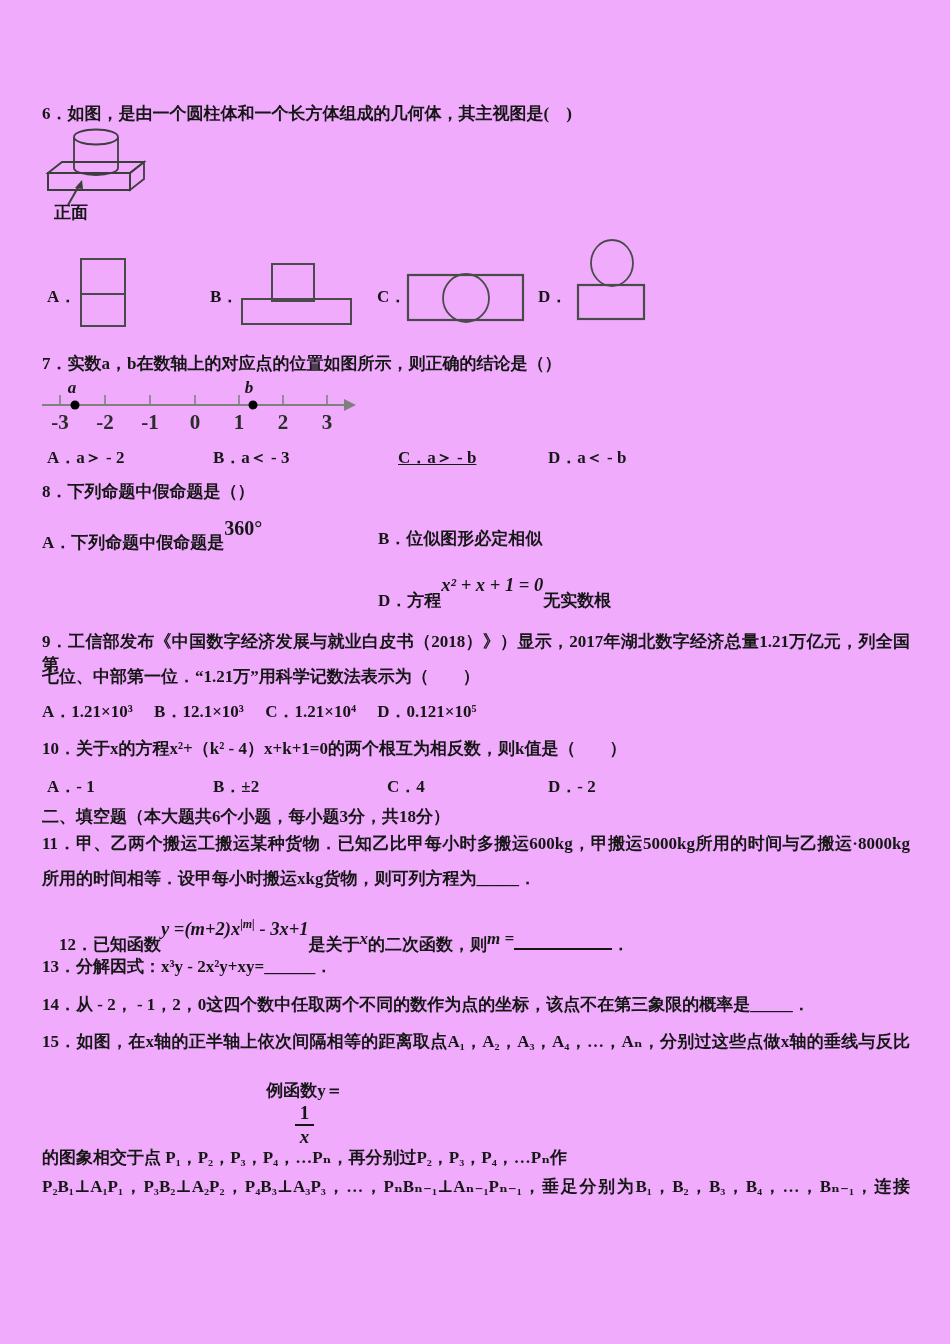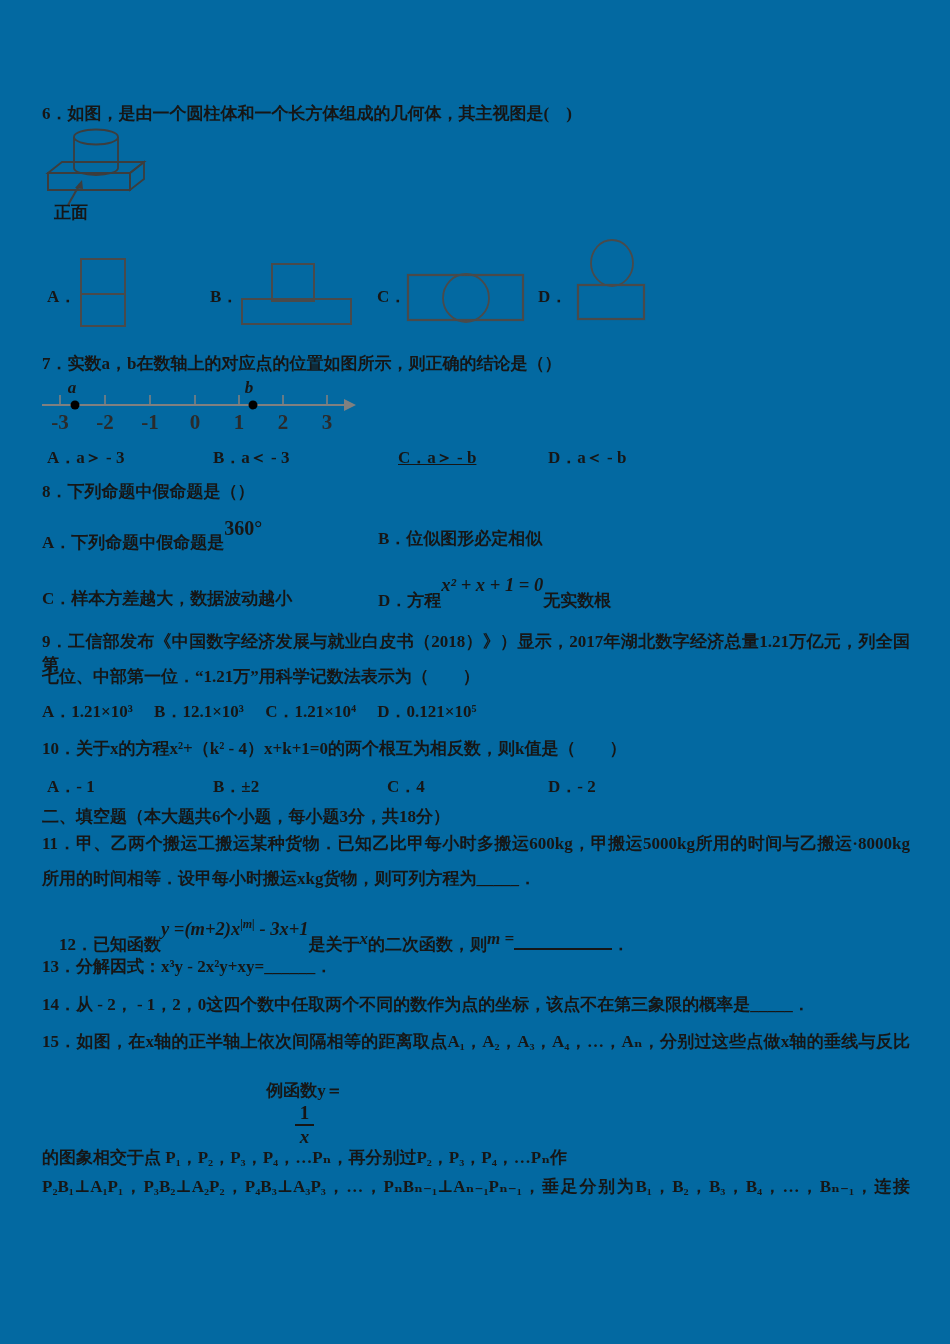--- a/index.html
+++ b/index.html
@@ -1,16 +1,16 @@
 <!DOCTYPE html>
 <html><head>
 <meta charset="utf-8">
 <style>
   html,body{margin:0;padding:0;background:#ffffff;}
-  #page{position:relative;width:950px;height:1344px;background:#0369a1;overflow:hidden;
+  #page{position:relative;width:950px;height:1344px;background:#f0abfc;overflow:hidden;
         font-family:"Liberation Serif","DejaVu Serif",serif;font-weight:bold;color:#161616;}
   .abs{position:absolute;}
   .t{font-size:17px;line-height:1.35;white-space:pre-wrap;}
   .w{left:42px;width:868px;}
   .just{text-align:justify;text-align-last:justify;}
   .opt{position:absolute;font-size:17px;}
   .optlabel{position:absolute;font-size:17px;}
   .sup360{position:relative;top:-13px;font-size:20px;font-weight:bold;}
   .mathraise{position:relative;top:-15px;font-style:italic;font-size:18.5px;font-weight:bold;}
   .supsmall{font-size:12px;vertical-align:super;}
@@ -89,31 +89,30 @@
     <text x="157" y="46" font-size="21" fill="#2b2b2b" text-anchor="middle">0</text>
     <text x="201" y="46" font-size="21" fill="#2b2b2b" text-anchor="middle">1</text>
     <text x="245" y="46" font-size="21" fill="#2b2b2b" text-anchor="middle">2</text>
     <text x="289" y="46" font-size="21" fill="#2b2b2b" text-anchor="middle">3</text>
     <circle cx="37" cy="22" r="4.5" fill="#000000"></circle>
     <circle cx="215" cy="22" r="4.5" fill="#000000"></circle>
     <text x="34" y="10" font-size="17" font-style="italic" fill="#161616" text-anchor="middle">a</text>
     <text x="211" y="10" font-size="17" font-style="italic" fill="#161616" text-anchor="middle">b</text>
   </svg>
 
-  <div class="opt" style="left:47px;top:446px;">A．a＞ - 3</div>
+  <div class="opt" style="left:47px;top:446px;">A．a＞ - 2</div>
   <div class="opt" style="left:213px;top:446px;">B．a＜ - 3</div>
   <div class="opt" style="left:398px;top:446px;text-decoration:underline;">C．a＞ - b</div>
   <div class="opt" style="left:548px;top:446px;">D．a＜ - b</div>
 
   <div class="abs t" style="left:42px;top:481px;">8．下列命题中假命题是（）</div>
 
   <div class="abs t" style="left:42px;top:528px;"><span>A．下列命题中假命题是</span><span class="sup360">360°</span></div>
   <div class="abs t" style="left:378px;top:528px;">B．位似图形必定相似</div>
 
-  <div class="abs t" style="left:42px;top:588px;">C．样本方差越大，数据波动越小</div>
   <div class="abs t" style="left:378px;top:588px;"><span>D．方程</span><span class="mathraise">x² + x + 1 = 0</span><span>无实数根</span></div>
 
   <div class="abs t w just" style="top:631px;">9．工信部发布《中国数字经济发展与就业白皮书（2018）》）显示，2017年湖北数字经济总量1.21万亿元，列全国第</div>
   <div class="abs t w" style="top:666px;">七位、中部第一位．“1.21万”用科学记数法表示为（　　）</div>
   <div class="abs t w" style="top:701px;">A．1.21×10³　 B．12.1×10³　 C．1.21×10⁴　 D．0.121×10⁵</div>
 
   <div class="abs t w" style="top:738px;">10．关于x的方程x²+（k² - 4）x+k+1=0的两个根互为相反数，则k值是（　　）</div>
   <div class="opt" style="left:47px;top:775px;">A．- 1</div>
   <div class="opt" style="left:213px;top:775px;">B．±2</div>
   <div class="opt" style="left:387px;top:775px;">C．4</div>

